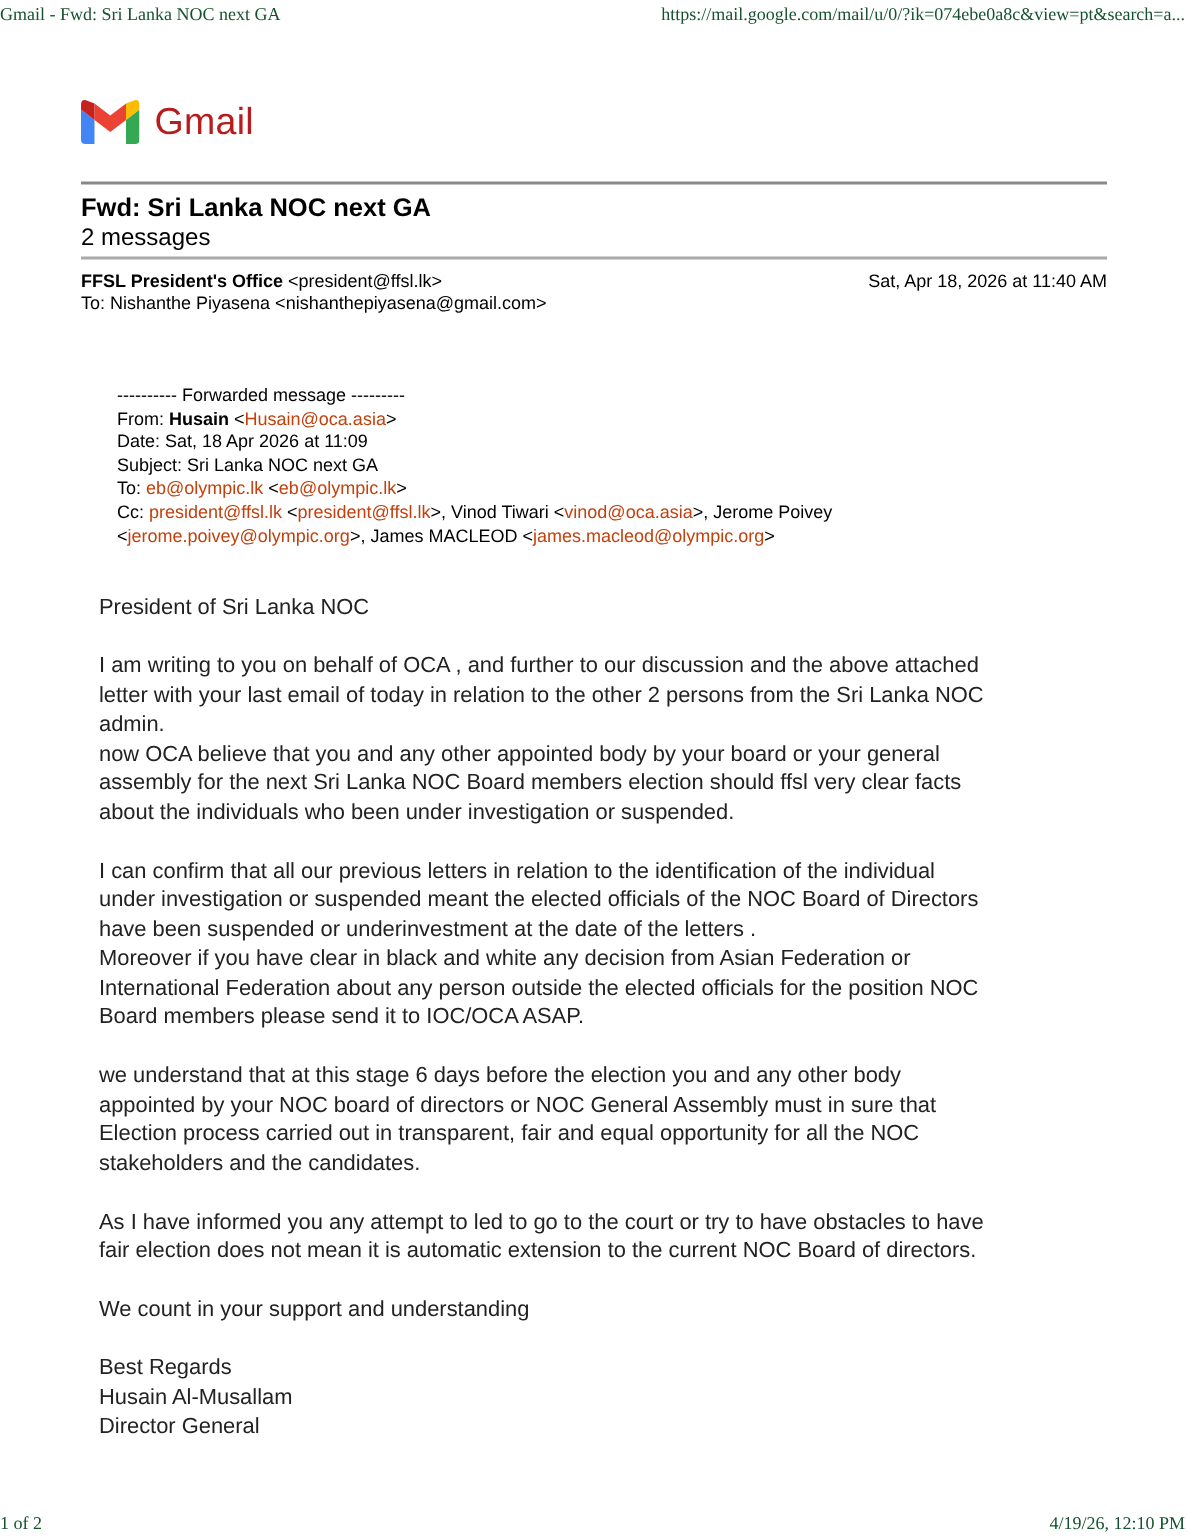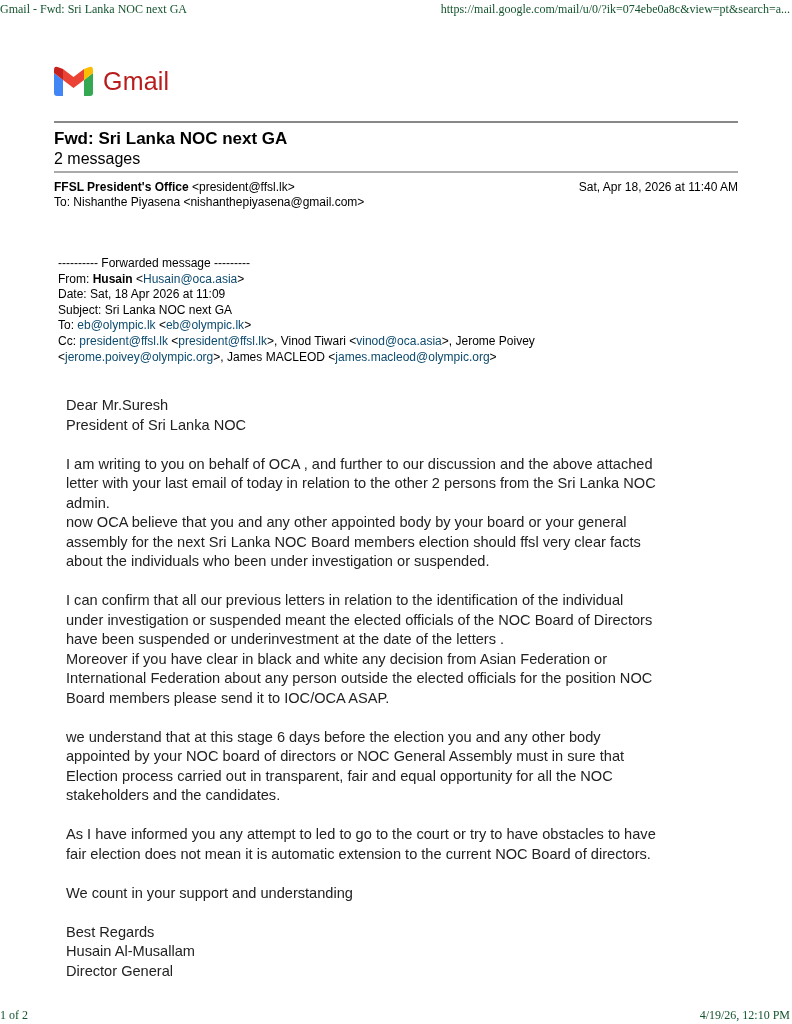--- a/index.html
+++ b/index.html
@@ -20,22 +20,22 @@
     .account { position: absolute; right: 0; top: 11px; font-size: 12px; font-weight: bold; }
     .rule { position: absolute; left: 0; width: 684px; height: 2px; background: #888; }
     .rule.r1 { top: 121px; }
     .rule.r2 { top: 171px; background: #aaa; }
     .subject { position: absolute; top: 129px; left: 0; font-size: 17px; font-weight: bold; }
     .count { position: absolute; top: 150px; left: 0; font-size: 16px; }
     .msg-from { position: absolute; top: 180px; left: 0; font-size: 12px; }
     .msg-from b { font-weight: bold; }
     .msg-date { position: absolute; top: 180px; right: 0; font-size: 12px; }
     .msg-to { position: absolute; top: 195px; left: 0; font-size: 12px; }
-    .fwd { position: absolute; top: 256px; left: 4px; font-size: 12px; line-height: 15.6px; }
-    .fwd .link { color: #0c4a6e; }
+    .fwd { position: absolute; top: 256px; left: 24px; font-size: 12px; line-height: 15.6px; }
+    .fwd .link { color: #c2410c; }
     .body-text { position: absolute; top: 396px; left: 12px; width: 670px; font-family: "Liberation Sans", sans-serif; font-size: 14.6px; line-height: 19.5px; color: #222; }
     .body-text p { margin: 0 0 19.5px 0; }
     .body-text .line { display: block; }
   </style>
 </head>
 <body>
 
 <div class="print-header">
   <span class="ph-left">Gmail - Fwd: Sri Lanka NOC next GA</span>
   <span class="ph-right">https://mail.google.com/mail/u/0/?ik=074ebe0a8c&amp;view=pt&amp;search=a...</span>
@@ -80,21 +80,20 @@
     <div>
       <span>Cc: </span><span class="link">president@ffsl.lk</span> &lt;<span class="link">president@ffsl.lk</span>&gt;, <span>Vinod Tiwari</span> &lt;<span class="link">vinod@oca.asia</span>&gt;, <span>Jerome Poivey</span>
     </div>
     <div>
       &lt;<span class="link">jerome.poivey@olympic.org</span>&gt;, <span>James MACLEOD</span> &lt;<span class="link">james.macleod@olympic.org</span>&gt;
     </div>
   </div>
 
   <div class="body-text">
     <p>
-      <span class="line">Dear Mr.Suresh</span>
       <span class="line">President of Sri Lanka NOC</span>
     </p>
     <p>
       <span class="line">I am writing to you on behalf of OCA , and further to our discussion and the above attached</span>
       <span class="line">letter with your last email of today in relation to the other 2 persons from the Sri Lanka NOC</span>
       <span class="line">admin.</span>
       <span class="line">now OCA believe that you and any other appointed body by your board or your general</span>
       <span class="line">assembly for the next Sri Lanka NOC Board members election should ffsl very clear facts</span>
       <span class="line">about the individuals who been under investigation or suspended.</span>
     </p>

